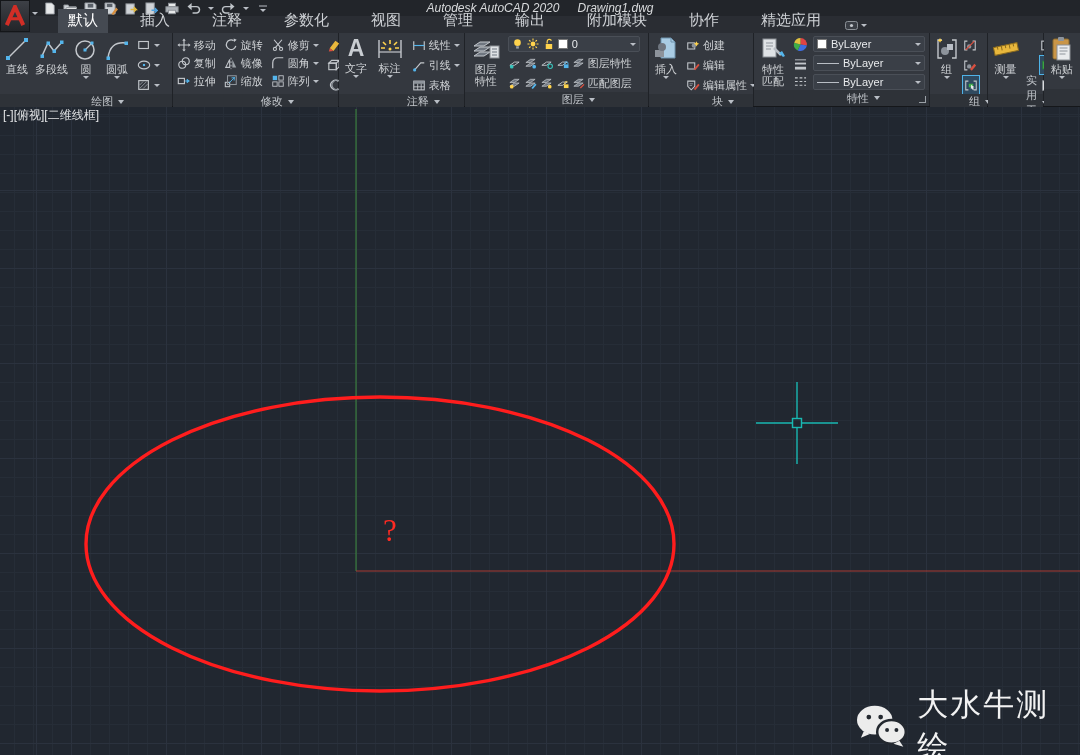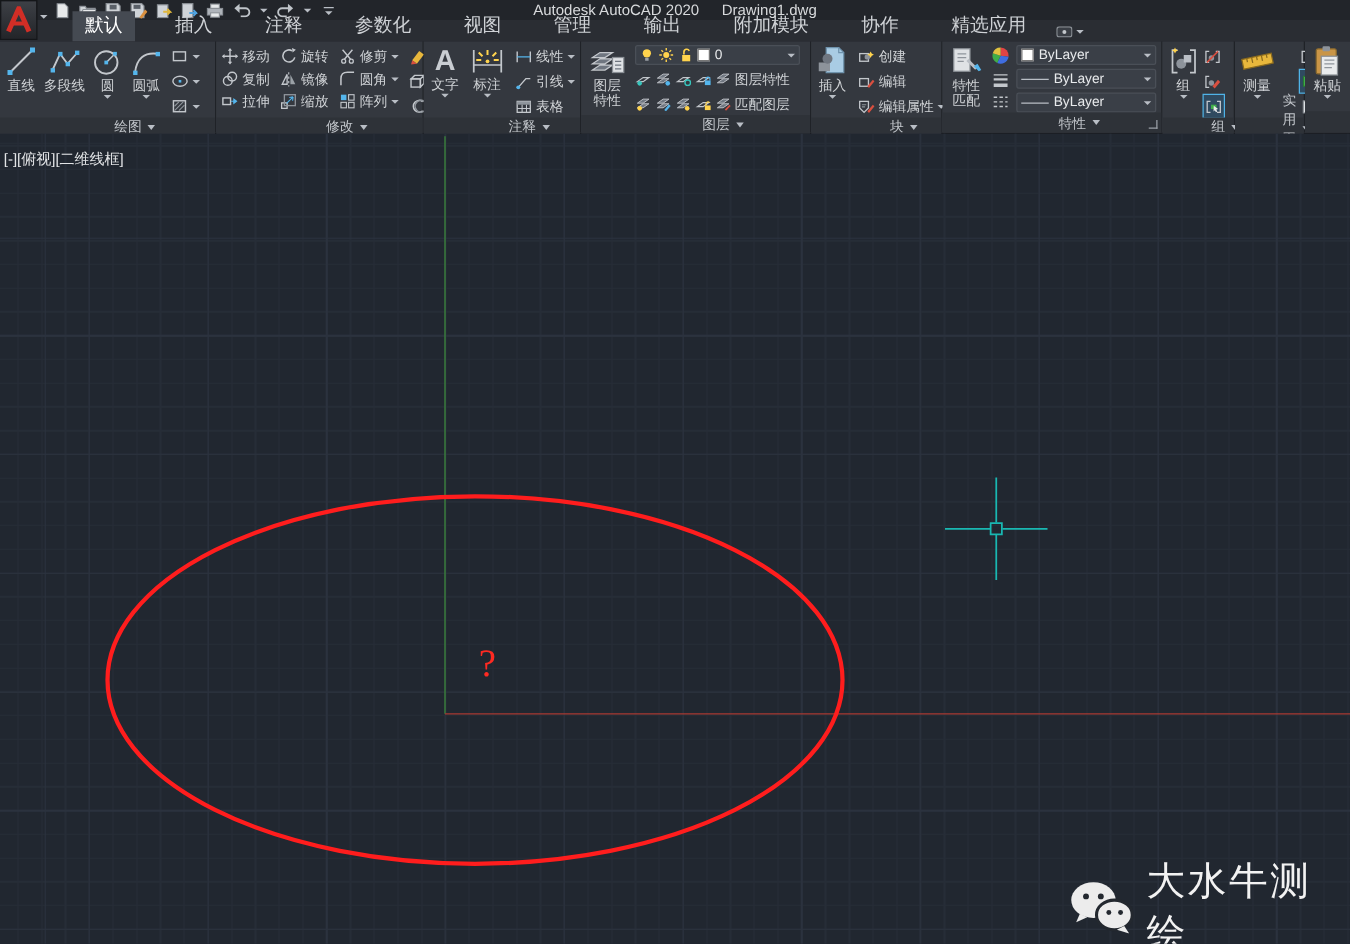--- a/index.html
+++ b/index.html
@@ -4,21 +4,21 @@
 <style>
   * { margin:0; padding:0; box-sizing:border-box; }
   html,body { width:1080px; height:755px; overflow:hidden; background:#212730; }
   body { font-family:"Liberation Sans", sans-serif; color:#d0d3d6; font-size:11px; }
   .app { position:relative; width:1080px; height:755px; }
 
   
   .topbar { position:relative; height:33px; background:#24272d; }
   .titlebar-row { height:16px; display:flex; align-items:center; background:#22252a; }
   .title-center { position:absolute; top:1px; left:0; right:0; text-align:center; font-size:12px; color:#d8dadc; pointer-events:none; }
-  .title-center span { margin:0 9px; }
+  .title-center span { margin:0 9px;font-style:italic; }
   .logo { position:absolute; left:0; top:0; width:30px; height:32px; background:linear-gradient(#3d4046,#232529); border:1px solid #141619; display:flex; align-items:center; justify-content:center; z-index:5; }
   .logo-caret { position:absolute; left:32px; top:12px; }
   .qat { display:flex; align-items:center; gap:7px; margin-left:44px; height:16px; }
   .qat .ic { display:flex; align-items:center; }
   .tab-row { height:17px; display:flex; align-items:flex-end; background:#2a2d33; padding-left:36px; }
   .tab { padding:2px 10px 3px; font-size:15px; color:#cfd2d6; cursor:default;margin-left:22px; }
   .tab.active { background:#454a52; color:#ffffff; }
   .tab-extra { display:flex; align-items:center; gap:3px; margin-left:14px; padding-bottom:3px; }
 
   
@@ -41,21 +41,21 @@
   .launcher { position:absolute; right:3px; bottom:3px; width:7px; height:7px; border-right:1.5px solid #9aa0a6; border-bottom:1.5px solid #9aa0a6; }
 
   
   .canvas { position:relative; width:1080px; height:648px; background:#212730;
     background-image:
       repeating-linear-gradient(90deg,#2b323e 0 1px,transparent 1px 95px),
       repeating-linear-gradient(0deg,#2b323e 0 1px,transparent 1px 95px),
       repeating-linear-gradient(90deg,#262d37 0 1px,transparent 1px 19px),
       repeating-linear-gradient(0deg,#262d37 0 1px,transparent 1px 19px);
     background-position:71px 0, 0 84px, 14px 0, 0 8px; }
-  .vp-label { position:absolute; left:3px; top:12px; font-size:12px; color:#e2e4e6; }
+  .vp-label { position:absolute; left:3px; top:0; font-size:12px; color:#e2e4e6; }
   .qmark { position:absolute; left:383px; top:406px; font-size:31px; color:#ff2a22; font-family:"Liberation Serif", serif; }
   .overlay { position:absolute; inset:0; }
   .watermark { position:absolute; left:856px; top:577px; display:flex; align-items:center; gap:10px; }
   .watermark .wm-text { font-size:31px; color:#f2f2f2; letter-spacing:2px; }
   svg { display:block; }
 </style>
 </head>
 <body>
 
 <div class="app">

